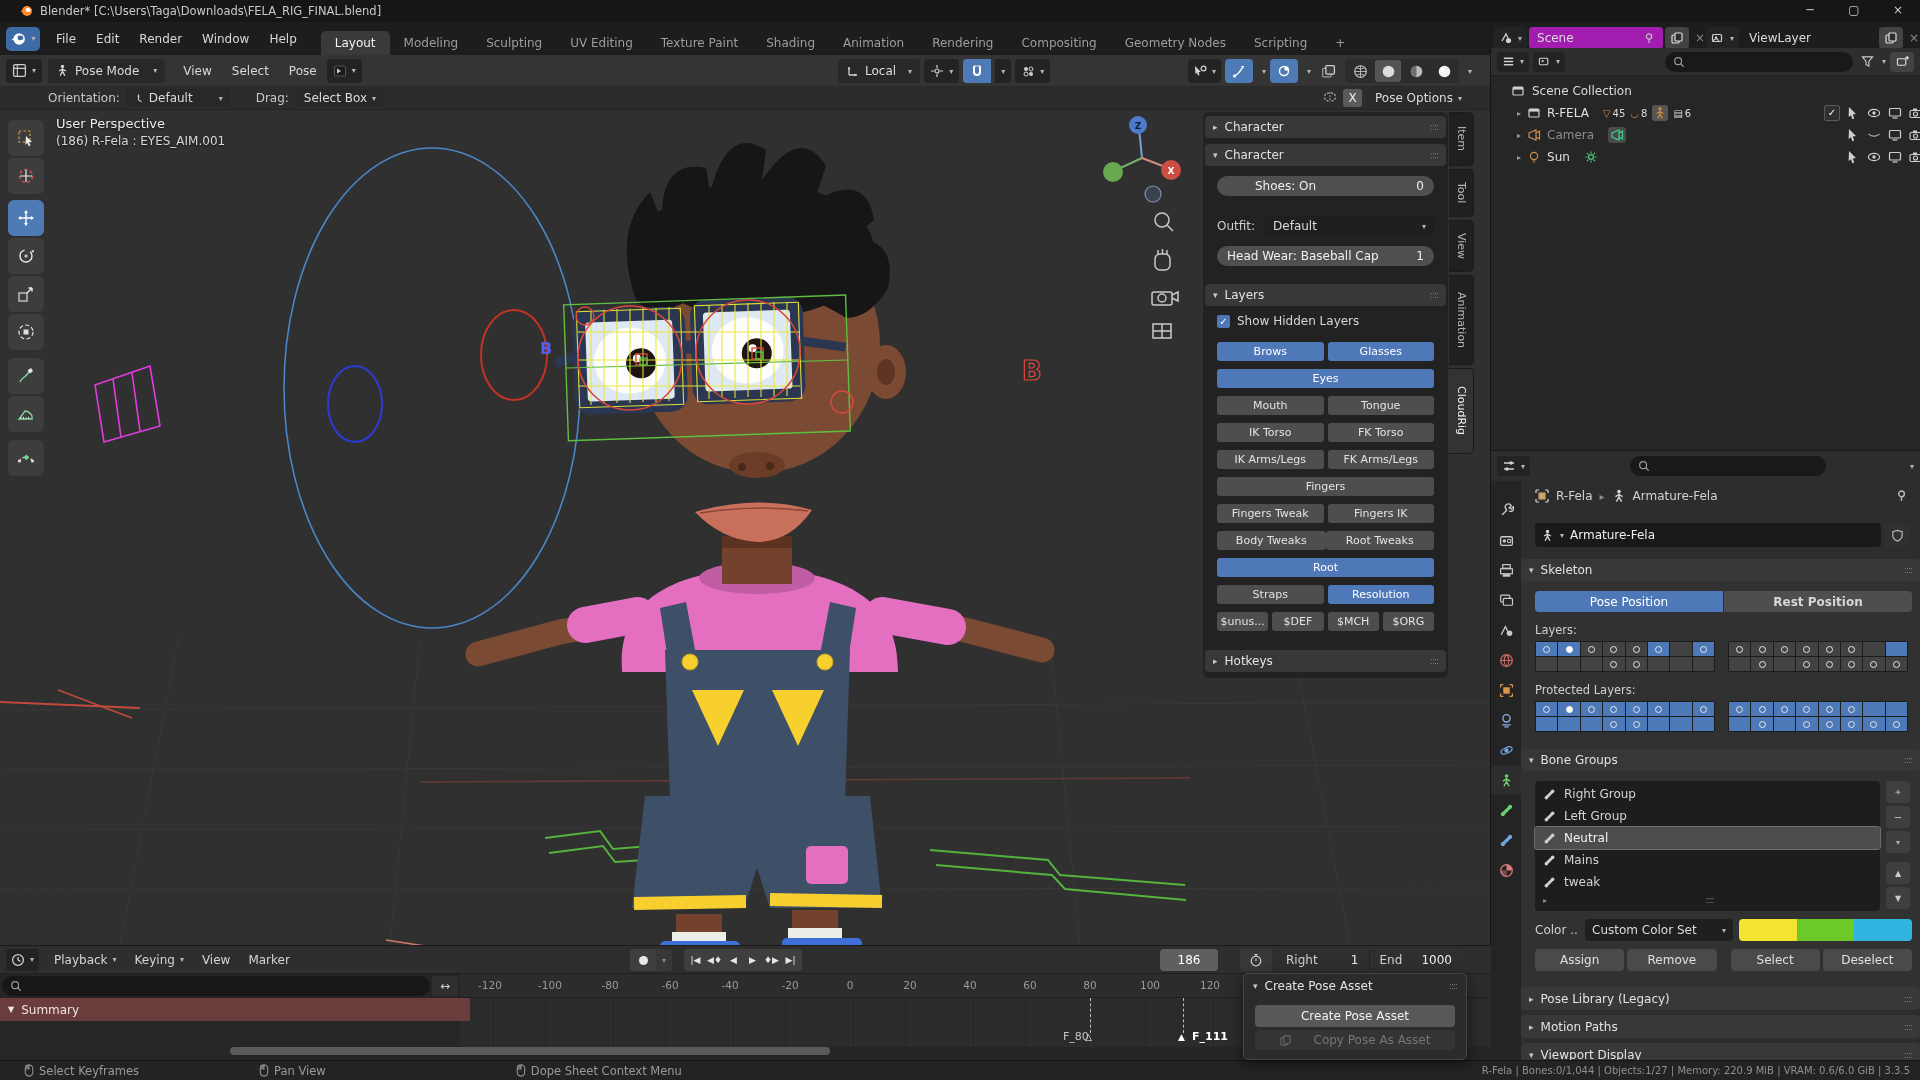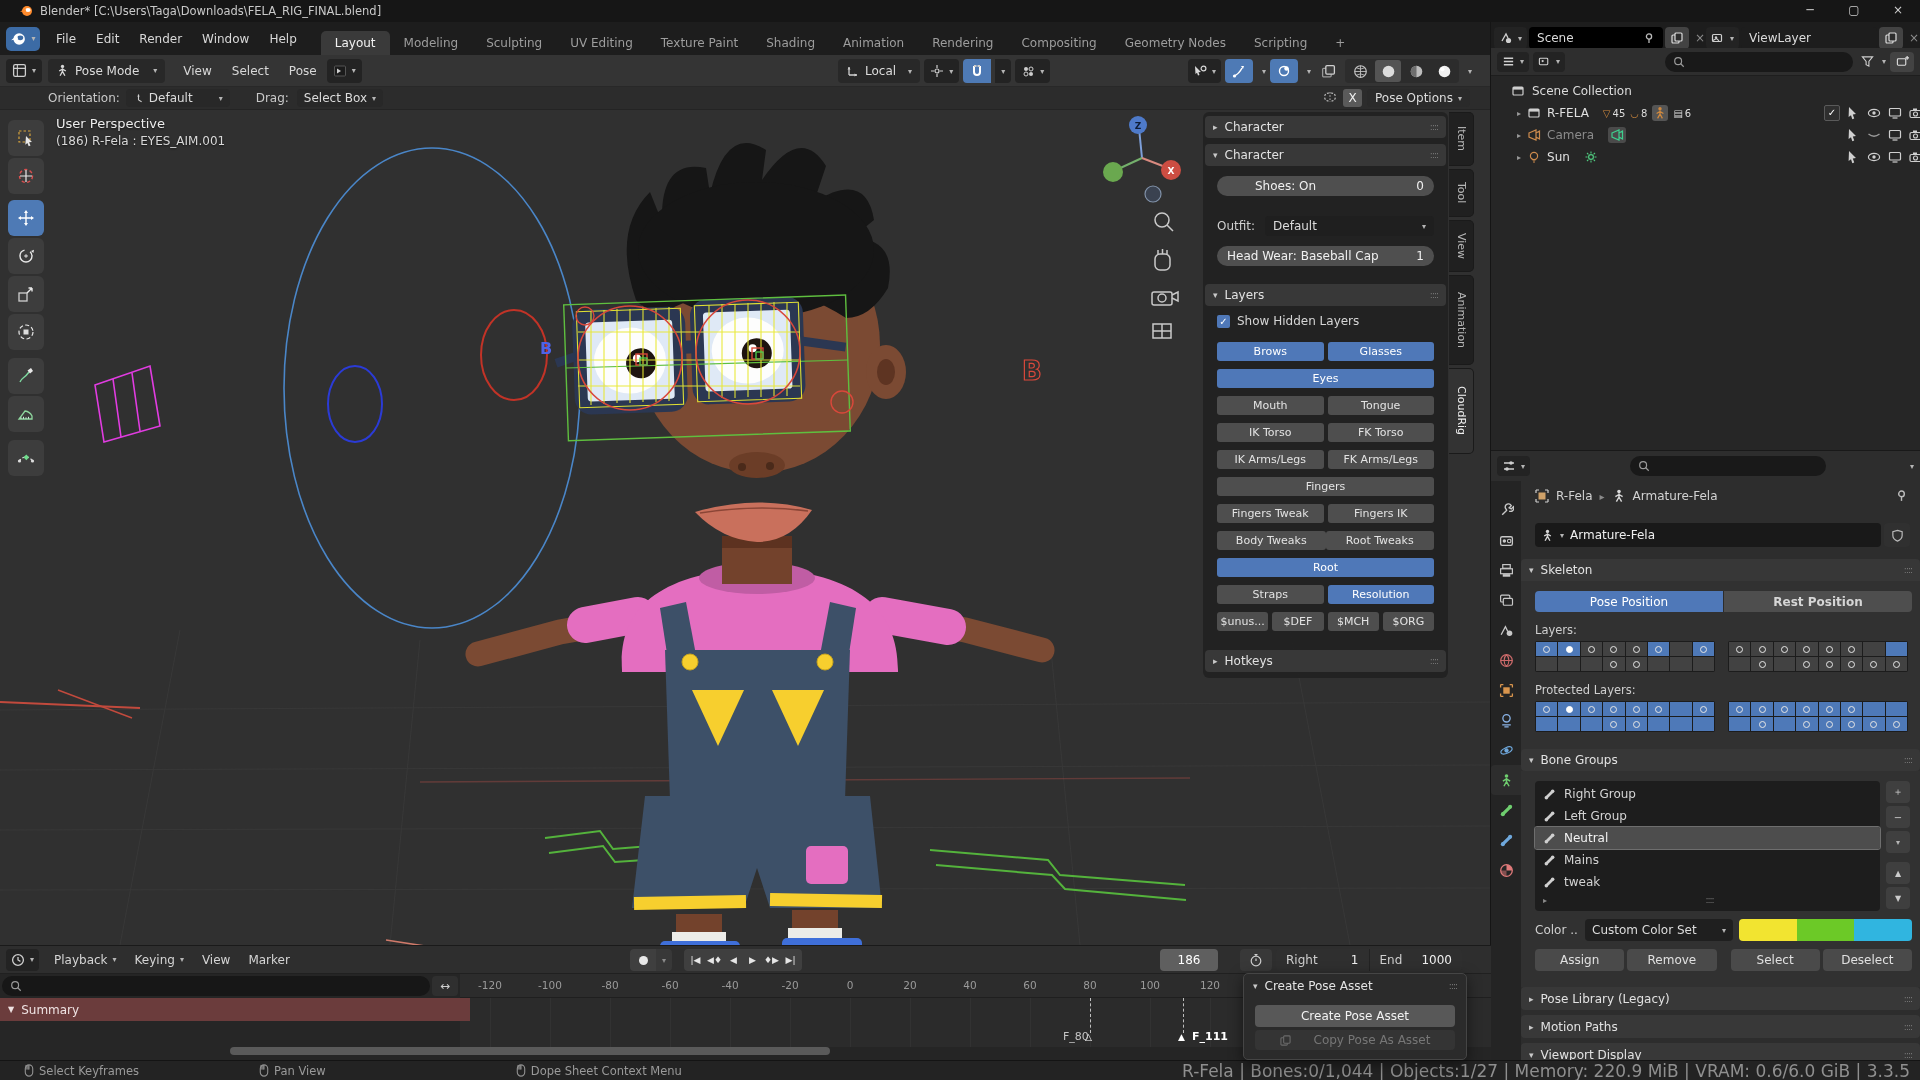--- a/index.html
+++ b/index.html
@@ -98,21 +98,21 @@
   </div>
 
   <div class="r f" style="left:1494px;top:26px;height:24px;gap:2px;">
     <span class="f fld" style="height:22px;padding:0 5px;">
         <svg width="14" height="14" viewBox="0 0 14 14">
           <path d="M3 10 L7 3 L9 7" fill="none" stroke="#cfcfcf" stroke-width="1.3"></path>
           <circle cx="9.5" cy="9.5" r="2.6" fill="#cfcfcf"></circle>
         </svg>
         <span class="chev">▾</span>
       </span>
-    <span class="f fld" style="height:22px;width:118px;padding:0 8px;background:#000000;justify-content:space-between;">
+    <span class="f fld" style="height:22px;width:118px;padding:0 8px;background:#a21caf;justify-content:space-between;">
       <span>Scene</span>
       <span>
           <svg width="12" height="12" viewBox="0 0 12 12">
             <circle cx="6" cy="4.5" r="2.6" fill="none" stroke="#bbb" stroke-width="1.3"></circle>
             <line x1="6" y1="7" x2="6" y2="11" stroke="#bbb" stroke-width="1.3"></line>
           </svg>
         </span>
     </span>
     <span class="f btn" style="height:22px;width:24px;justify-content:center;">
         <svg width="12" height="12" viewBox="0 0 12 12">
@@ -1344,16 +1344,16 @@
           <span>
             <svg width="10" height="13" viewBox="0 0 10 14">
               <rect x="1" y="1" width="8" height="12" rx="4" fill="none" stroke="#8f8f8f" stroke-width="1.2"></rect>
               <line x1="5" y1="1" x2="5" y2="6" stroke="#8f8f8f" stroke-width="1.1"></line>
               <path d="M1 1 h4 v5 h-4 Z" fill="#8f8f8f" opacity=".7"></path>
             </svg>
           </span>
           <span>Dope Sheet Context Menu</span>
         </span>
       </span>
-    <span style="margin-left:auto;color:#8f8f8f;font-size:17px;">R-Fela | Bones:0/1,044 | Objects:1/27 | Memory: 220.9 MiB | VRAM: 0.6/6.0 GiB | 3.3.5</span>
+    <span style="margin-left:auto;color:#8f8f8f;font-size:10px;">R-Fela | Bones:0/1,044 | Objects:1/27 | Memory: 220.9 MiB | VRAM: 0.6/6.0 GiB | 3.3.5</span>
   </div>
 
 </div>
 
 </body></html>

